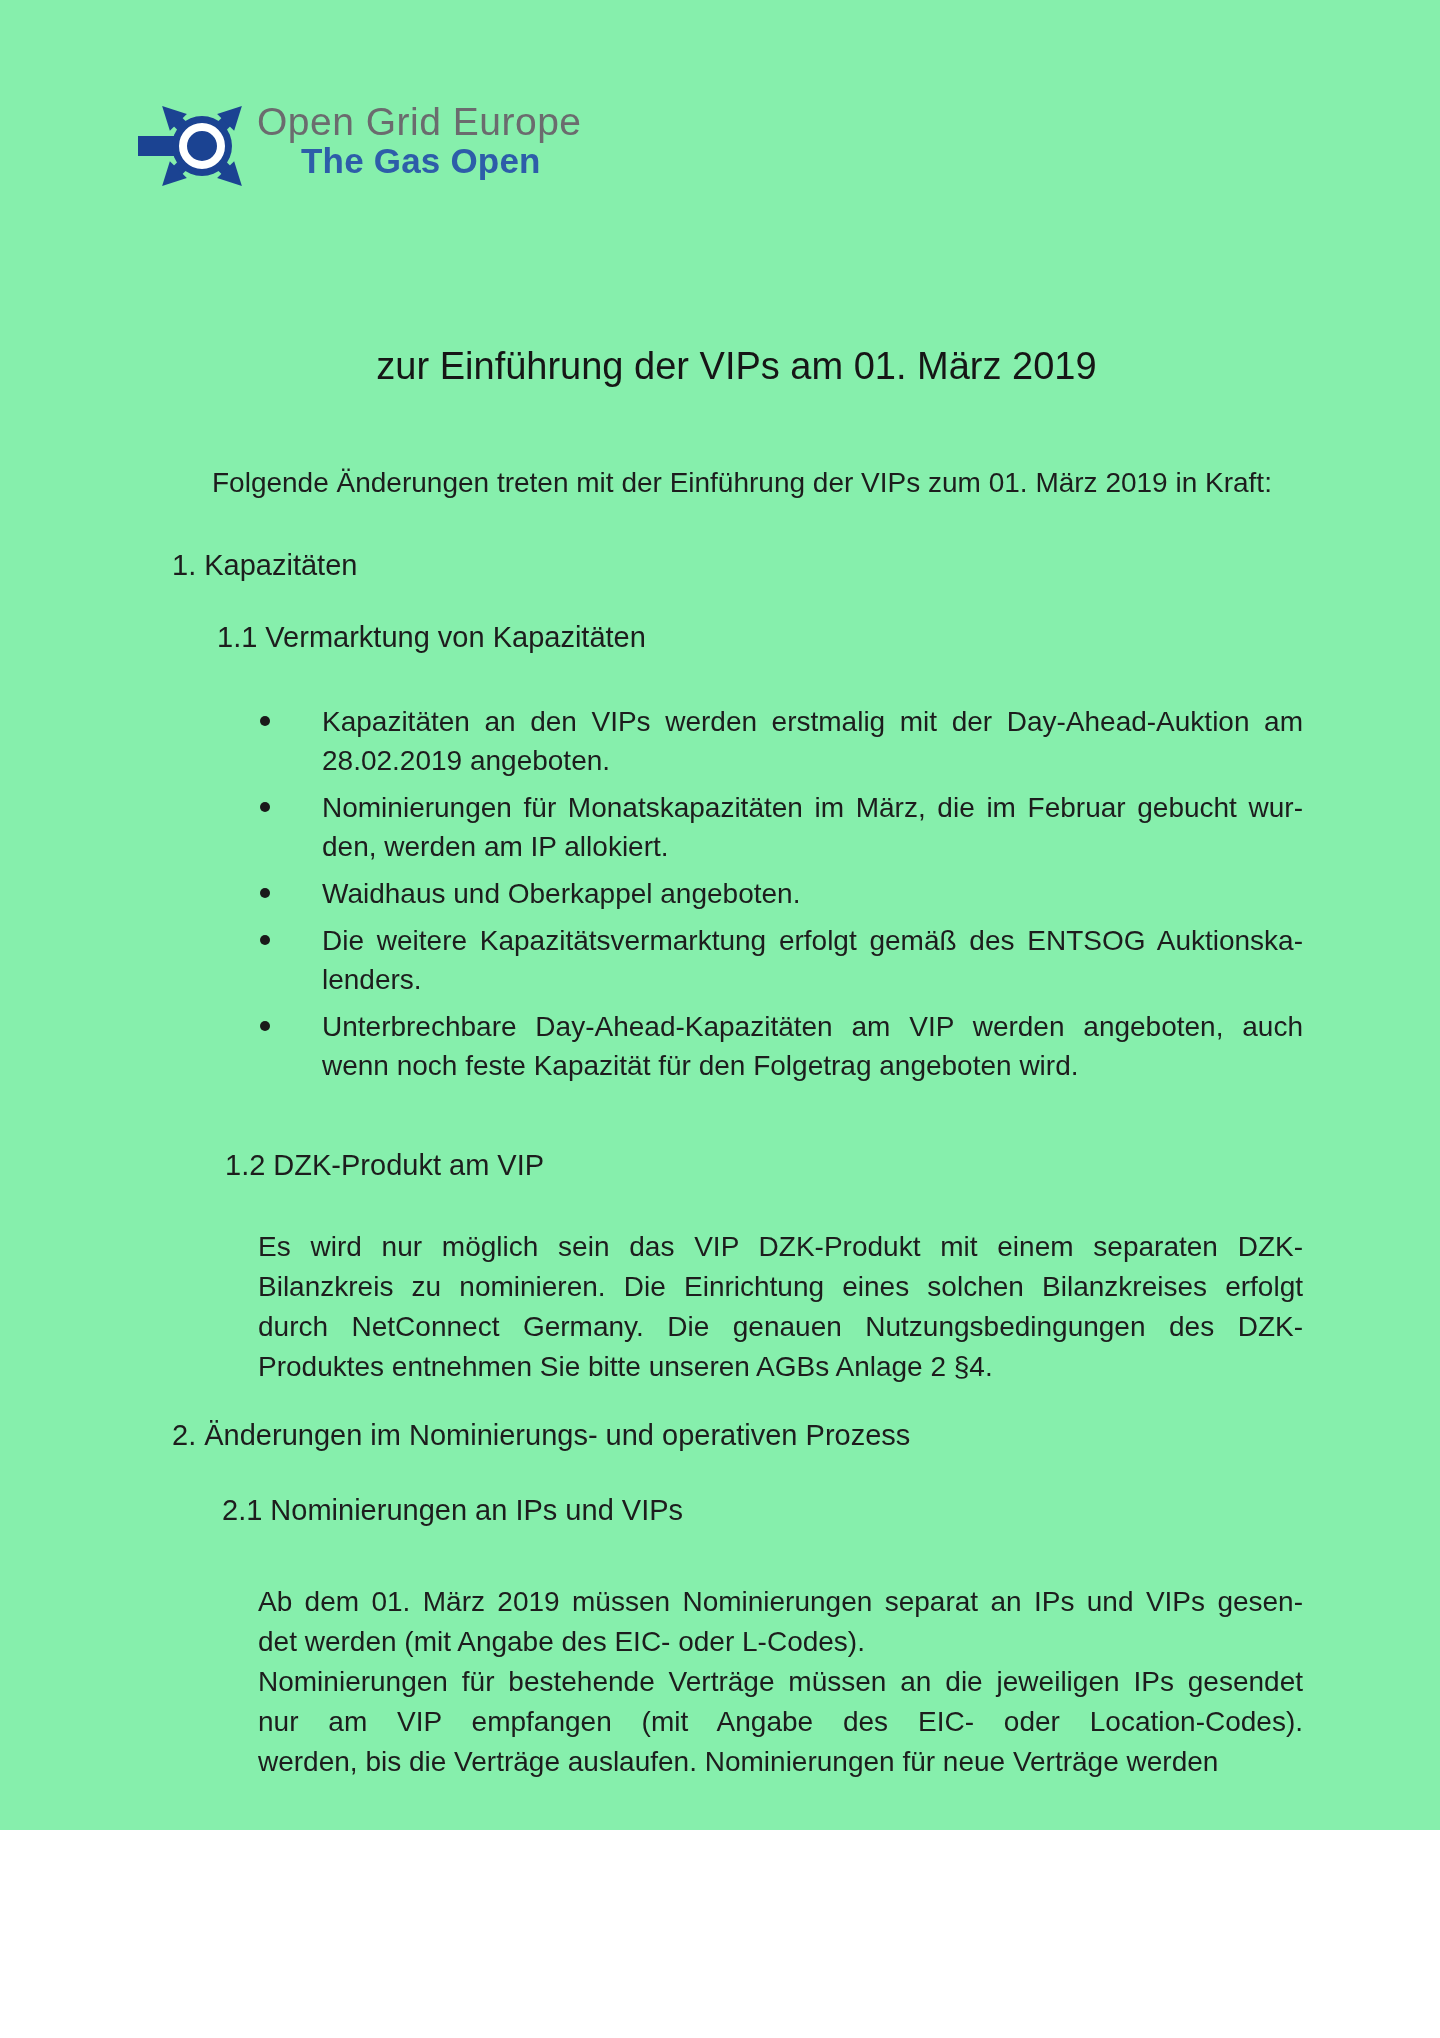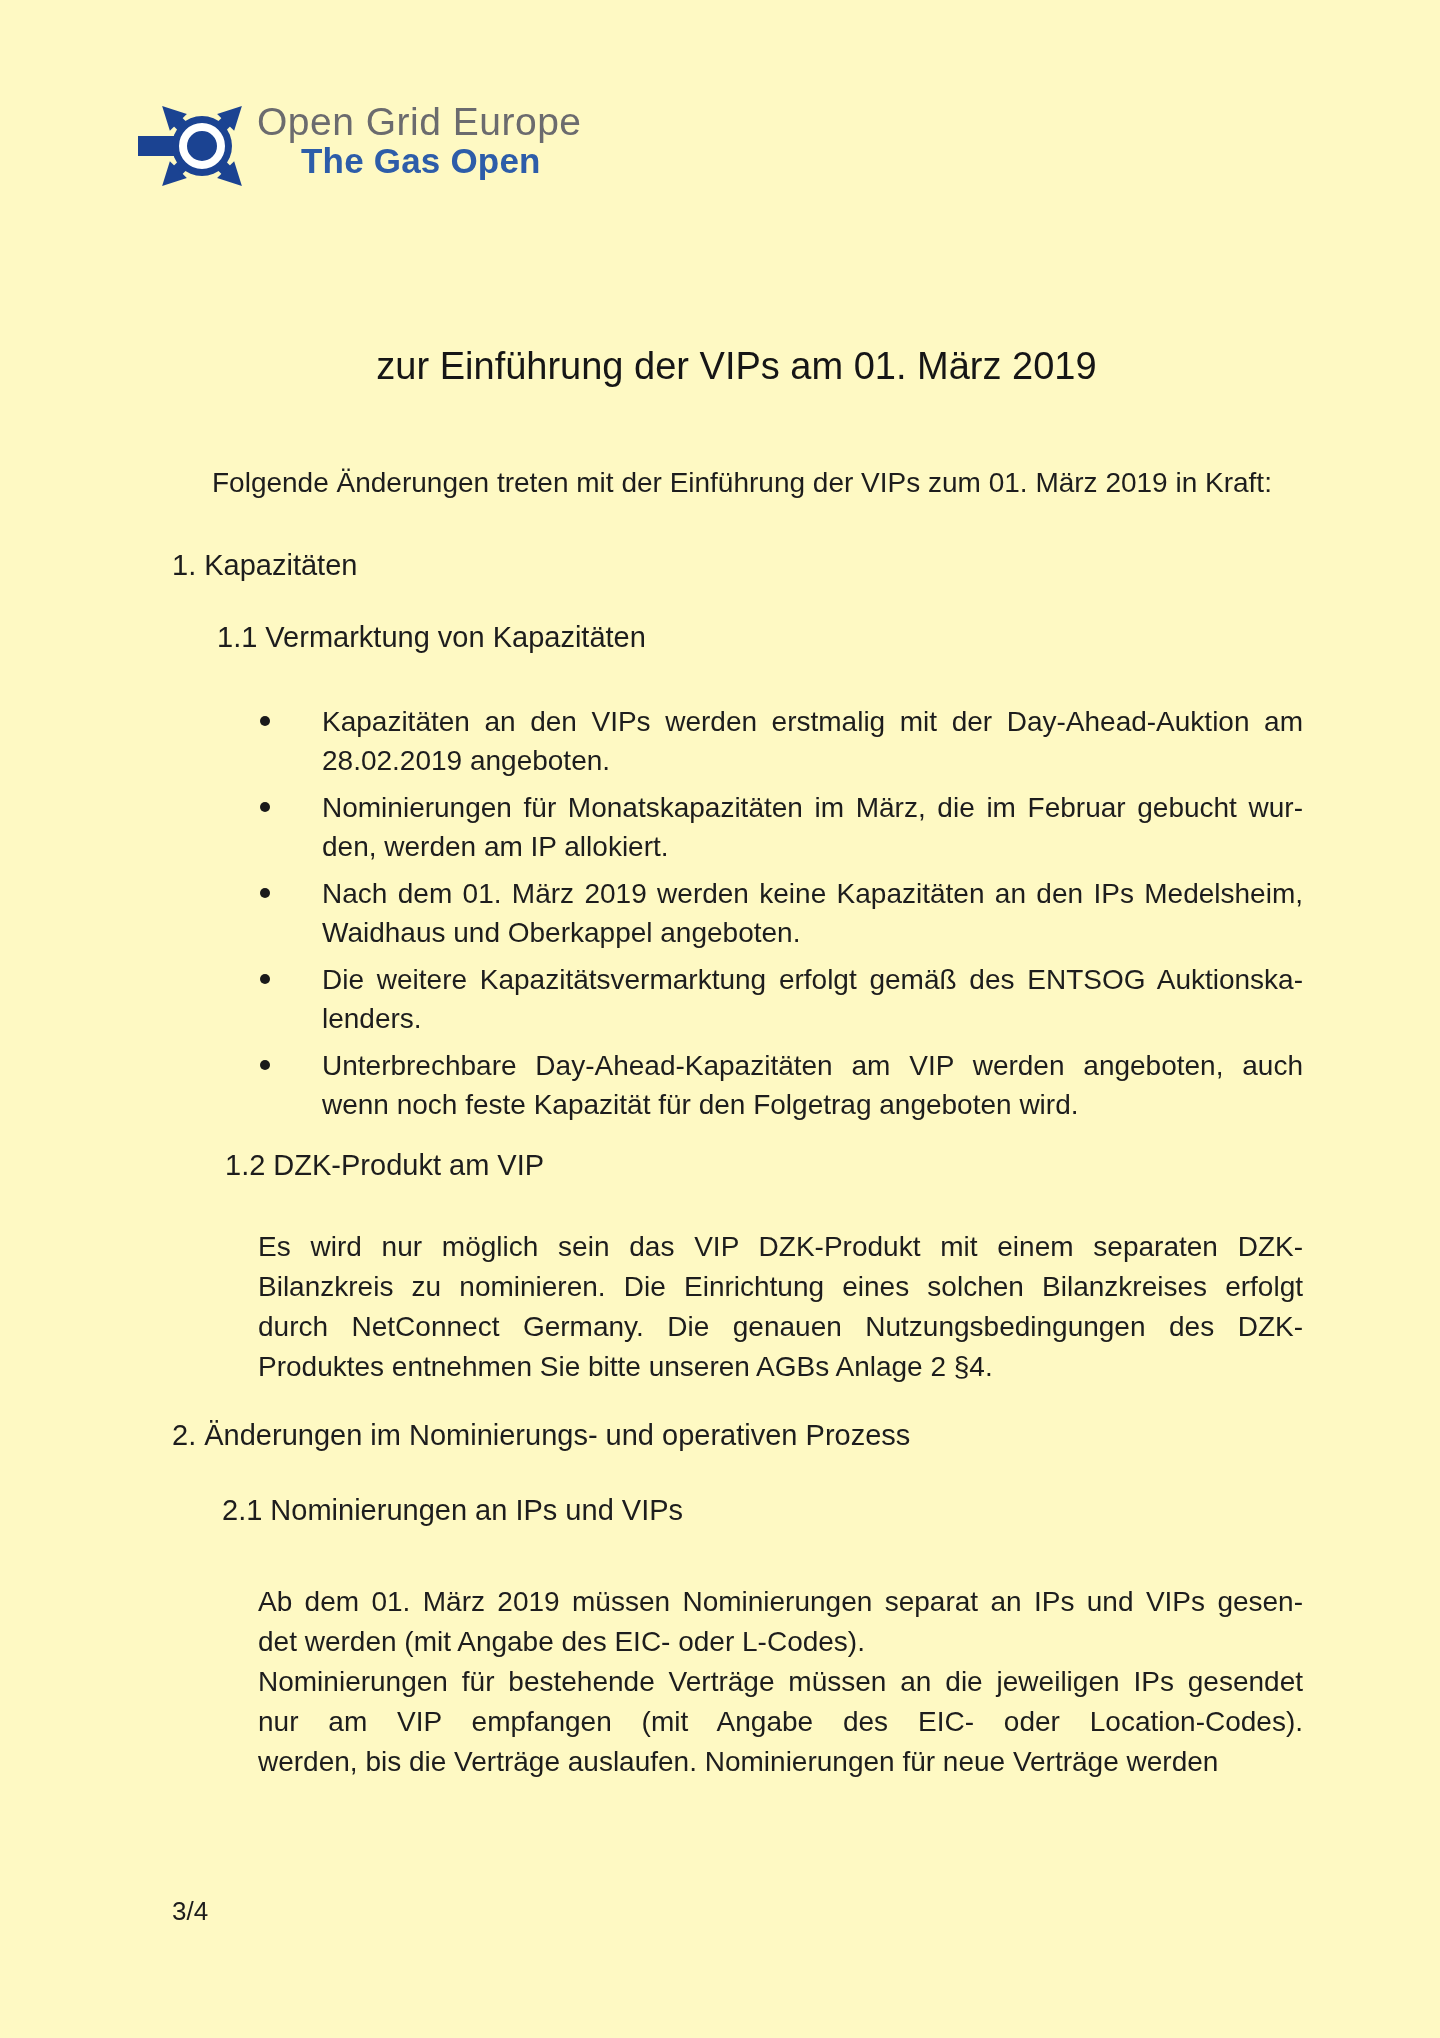--- a/index.html
+++ b/index.html
@@ -1,20 +1,20 @@
 <!DOCTYPE html>
 <html lang="de"><head>
 <meta charset="utf-8">
 <style>
   html,body { margin:0; padding:0; background:#ffffff; }
   .page {
     position: relative;
     width: 1440px;
-    height: 2038px;
-    background: #fef9c3;
+    height: 1830px;
+    background: #86efac;
     font-family: "Liberation Sans", sans-serif;
     color: #1d1d1d;
     overflow: hidden;
   }
   .abs { position:absolute; }
 
   
   .logo-icon   { left:138px; top:100px; }
   .logo-brand  { left:257px; top:100px; font-size:39px; letter-spacing:0.5px; color:#6b6b6e; }
   .logo-tag    { left:301px; top:141px; font-size:35px; font-weight:bold; color:#2d5da9; letter-spacing:0.2px; }
@@ -90,21 +90,20 @@
     <div class="bullet">
       <span class="dot"></span>
       <div class="para">
           <div class="tline">Nominierungen für Monatskapazitäten im März, die im Februar gebucht wur-</div>
           <div class="tline">den, werden am IP allokiert.</div>
         </div>
     </div>
     <div class="bullet">
       <span class="dot"></span>
       <div class="para">
-          <div class="tline">Nach dem 01. März 2019 werden keine Kapazitäten an den IPs Medelsheim,</div>
           <div class="tline">Waidhaus und Oberkappel angeboten.</div>
         </div>
     </div>
     <div class="bullet">
       <span class="dot"></span>
       <div class="para">
           <div class="tline">Die weitere Kapazitätsvermarktung erfolgt gemäß des ENTSOG Auktionska-</div>
           <div class="tline">lenders.</div>
         </div>
     </div>

